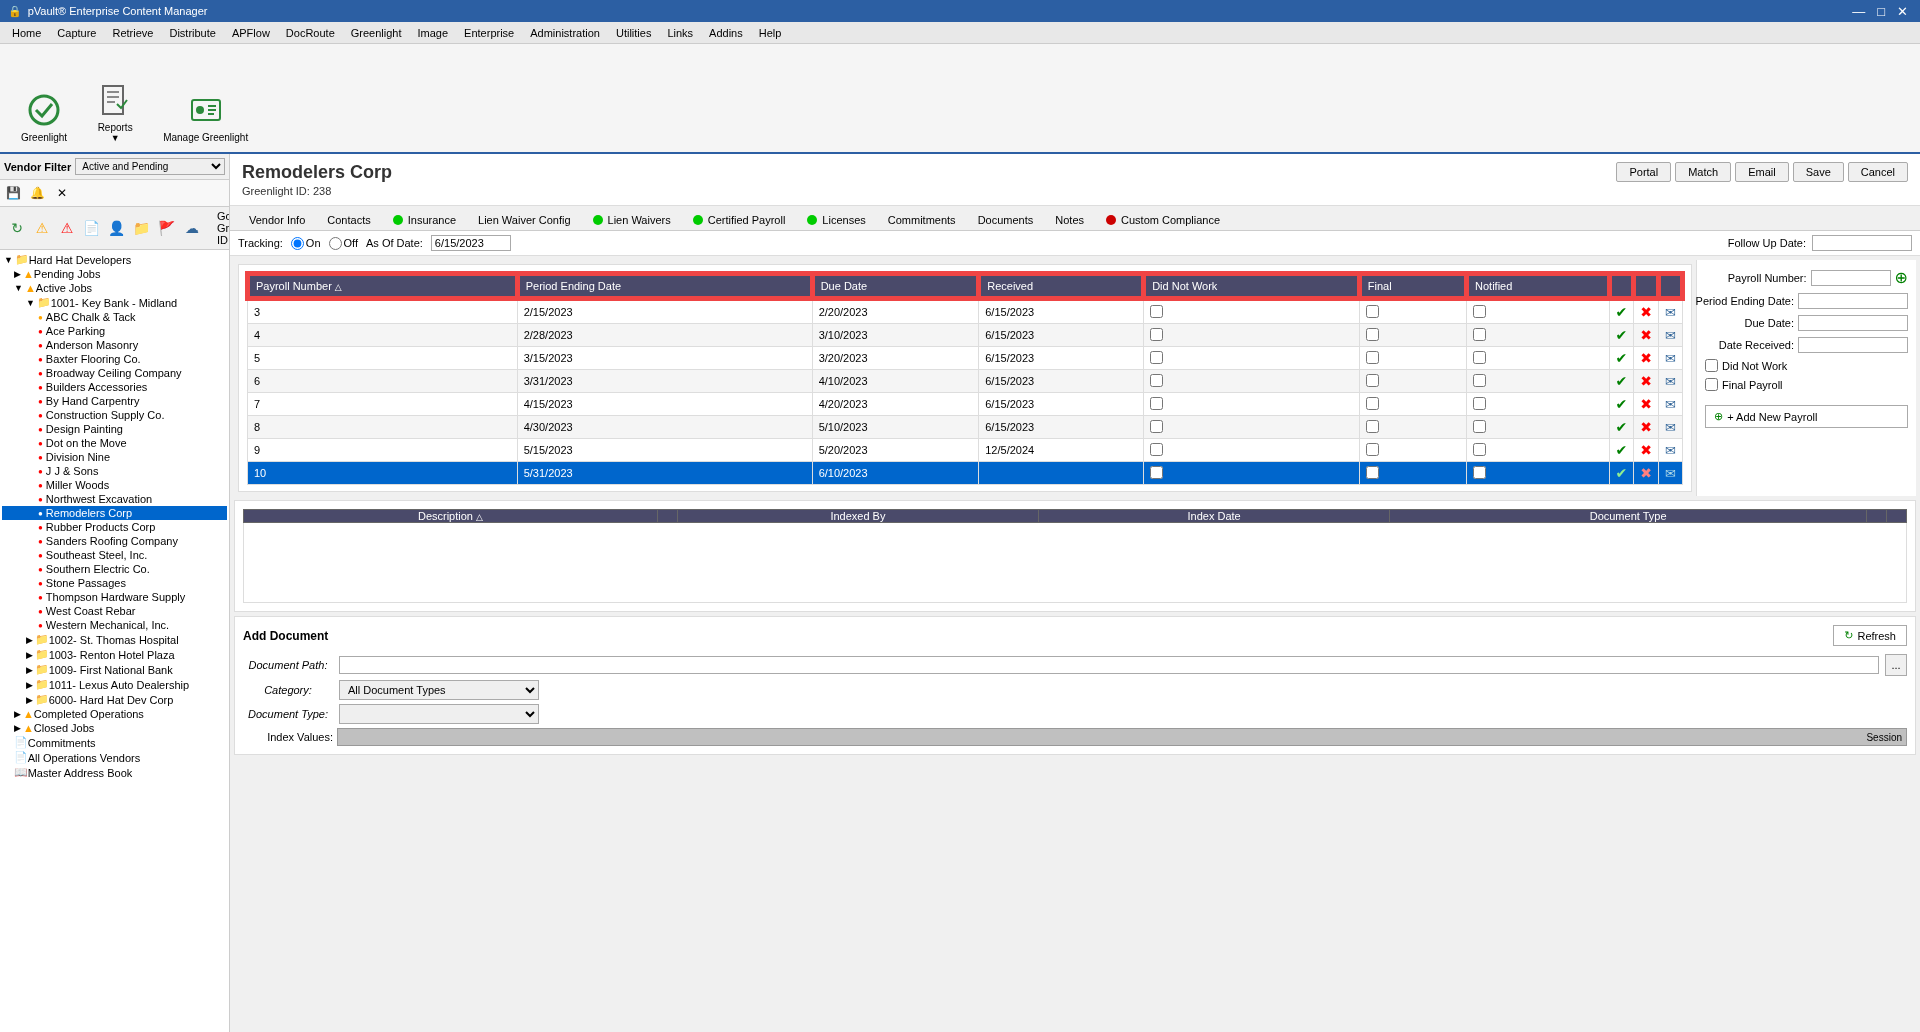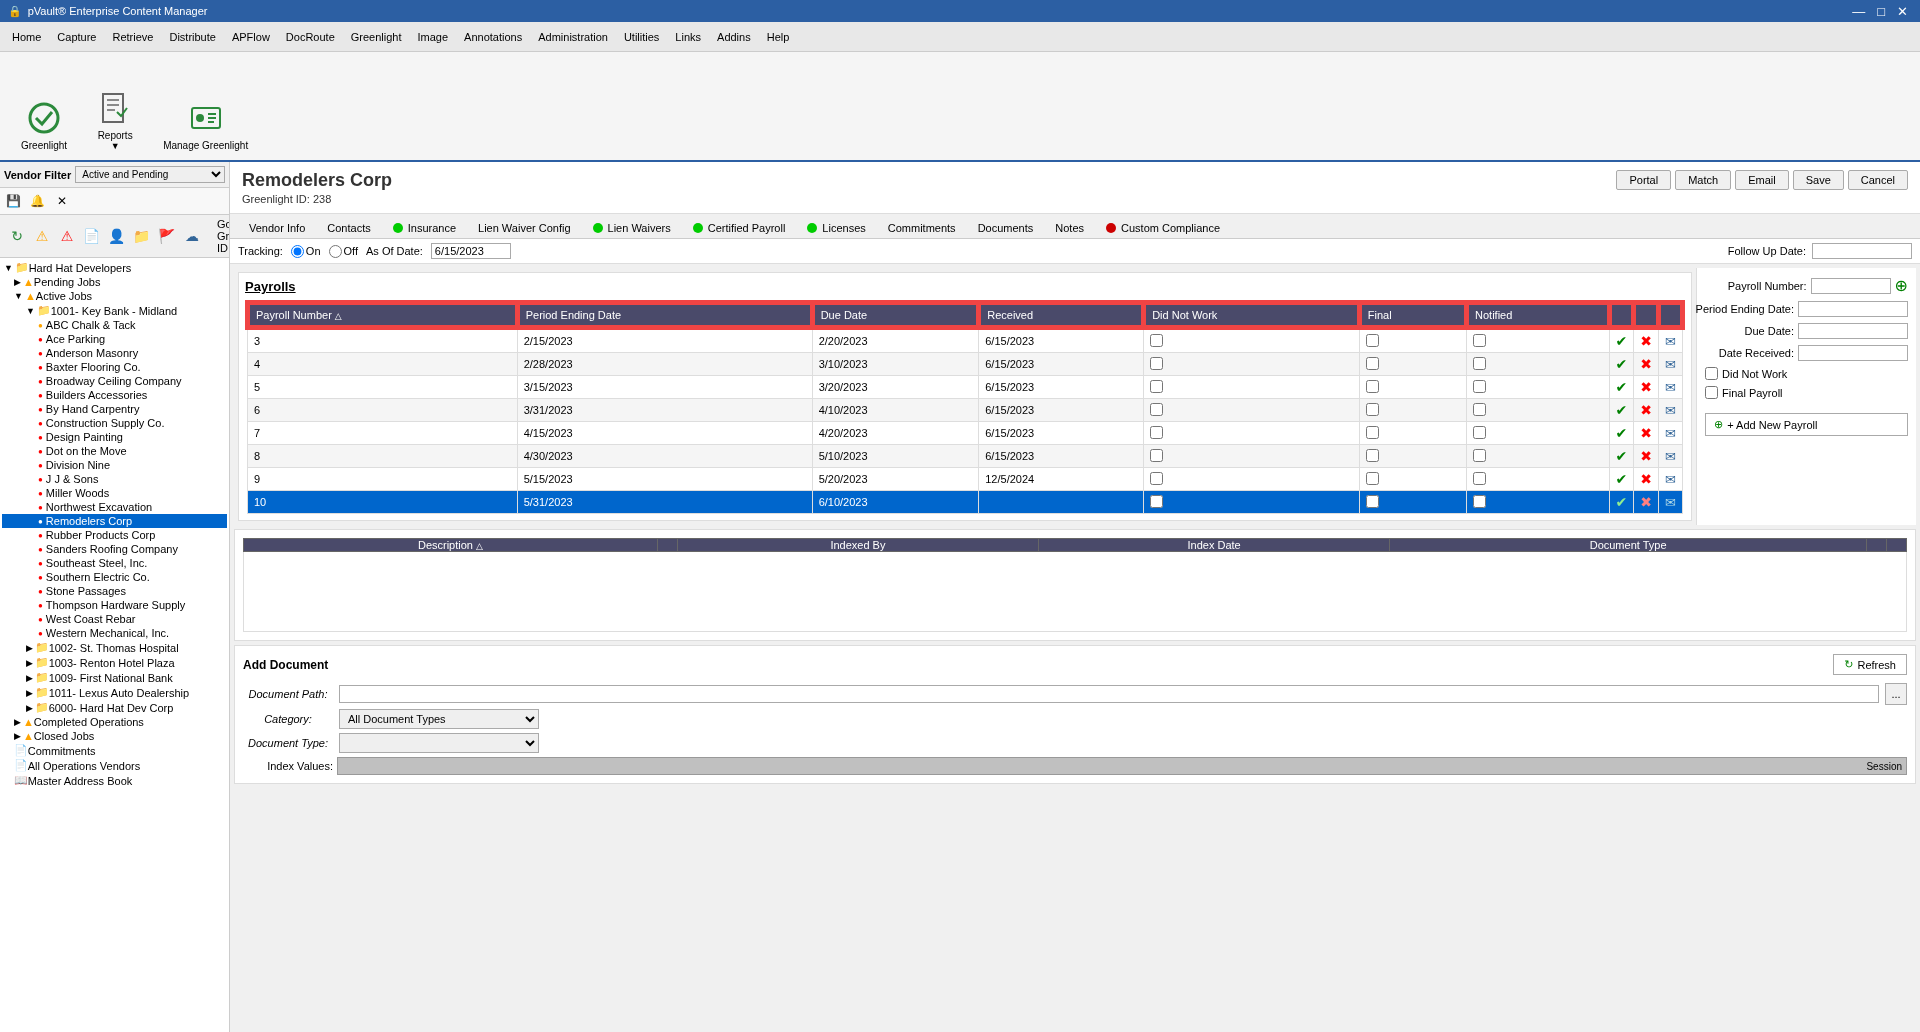--- a/index.html
+++ b/index.html
@@ -5,21 +5,21 @@
     * { box-sizing: border-box; margin: 0; padding: 0; }
     body { font-family: 'Segoe UI', Tahoma, Geneva, Verdana, sans-serif; font-size: 11px; background: #f0f0f0; overflow: hidden; }
 
     
     #titlebar { background: #2c5fa3; color: white; height: 22px; display: flex; align-items: center; padding: 0 8px; font-size: 11px; justify-content: space-between; }
     #titlebar-left { display: flex; align-items: center; gap: 6px; }
     #titlebar-right { display: flex; gap: 4px; }
     #titlebar-right span { cursor: pointer; font-size: 13px; padding: 0 4px; }
 
     
-    #menubar { background: #e8e8e8; height: 30px; display: flex; align-items: center; padding: 0 4px; border-bottom: 1px solid #ccc; }
+    #menubar { background: #e8e8e8; height: 22px; display: flex; align-items: center; padding: 0 4px; border-bottom: 1px solid #ccc; }
     .menu-item { padding: 2px 8px; cursor: pointer; font-size: 11px; }
 
     
     #ribbon { background: #f5f5f5; border-bottom: 2px solid #2c5fa3; display: flex; align-items: flex-end; padding: 4px 8px; gap: 4px; min-height: 110px; }
     .ribbon-btn { display: flex; flex-direction: column; align-items: center; padding: 4px 12px; cursor: pointer; border: 1px solid transparent; font-size: 10px; min-width: 60px; }
     .ribbon-icon { width: 36px; height: 36px; margin-bottom: 4px; display: flex; align-items: center; justify-content: center; }
 
     
     #app-layout { display: flex; height: calc(100vh - 132px); }
     #left-panel { width: 230px; background: white; border-right: 1px solid #ccc; display: flex; flex-direction: column; overflow: hidden; }
@@ -128,21 +128,21 @@
 
 <div id="menubar">
   <span class="menu-item">Home</span>
   <span class="menu-item">Capture</span>
   <span class="menu-item">Retrieve</span>
   <span class="menu-item">Distribute</span>
   <span class="menu-item">APFlow</span>
   <span class="menu-item">DocRoute</span>
   <span class="menu-item">Greenlight</span>
   <span class="menu-item">Image</span>
-  <span class="menu-item">Annotations</span>
+  <span class="menu-item">Enterprise</span>
   <span class="menu-item">Administration</span>
   <span class="menu-item">Utilities</span>
   <span class="menu-item">Links</span>
   <span class="menu-item">Addins</span>
   <span class="menu-item">Help</span>
 </div>
 
 <div id="ribbon">
   <div class="ribbon-btn">
     <div class="ribbon-icon">
@@ -449,21 +449,20 @@
         <span>As Of Date:</span>
         <input type="text" value="6/15/2023" style="width: 80px; border: 1px solid rgb(170, 170, 170); padding: 1px 3px; font-size: 11px;">
         <div id="follow-up">
           <span>Follow Up Date:</span>
           <input type="text" style="width: 100px; border: 1px solid rgb(170, 170, 170); padding: 1px 3px; font-size: 11px;">
         </div>
       </div>
 
       <div style="display:flex;margin:4px;">
         <div id="payrolls-section" style="flex:1;padding:6px;background:white;border:1px solid #ddd;">
-          <div id="payrolls-title">Payrolls</div>
           <table class="payroll-table">
             <thead>
               <tr>
                 <th>Payroll Number <span style="font-size:9px;">△</span></th>
                 <th>Period Ending Date</th>
                 <th>Due Date</th>
                 <th>Received</th>
                 <th>Did Not Work</th>
                 <th>Final</th>
                 <th>Notified</th>

